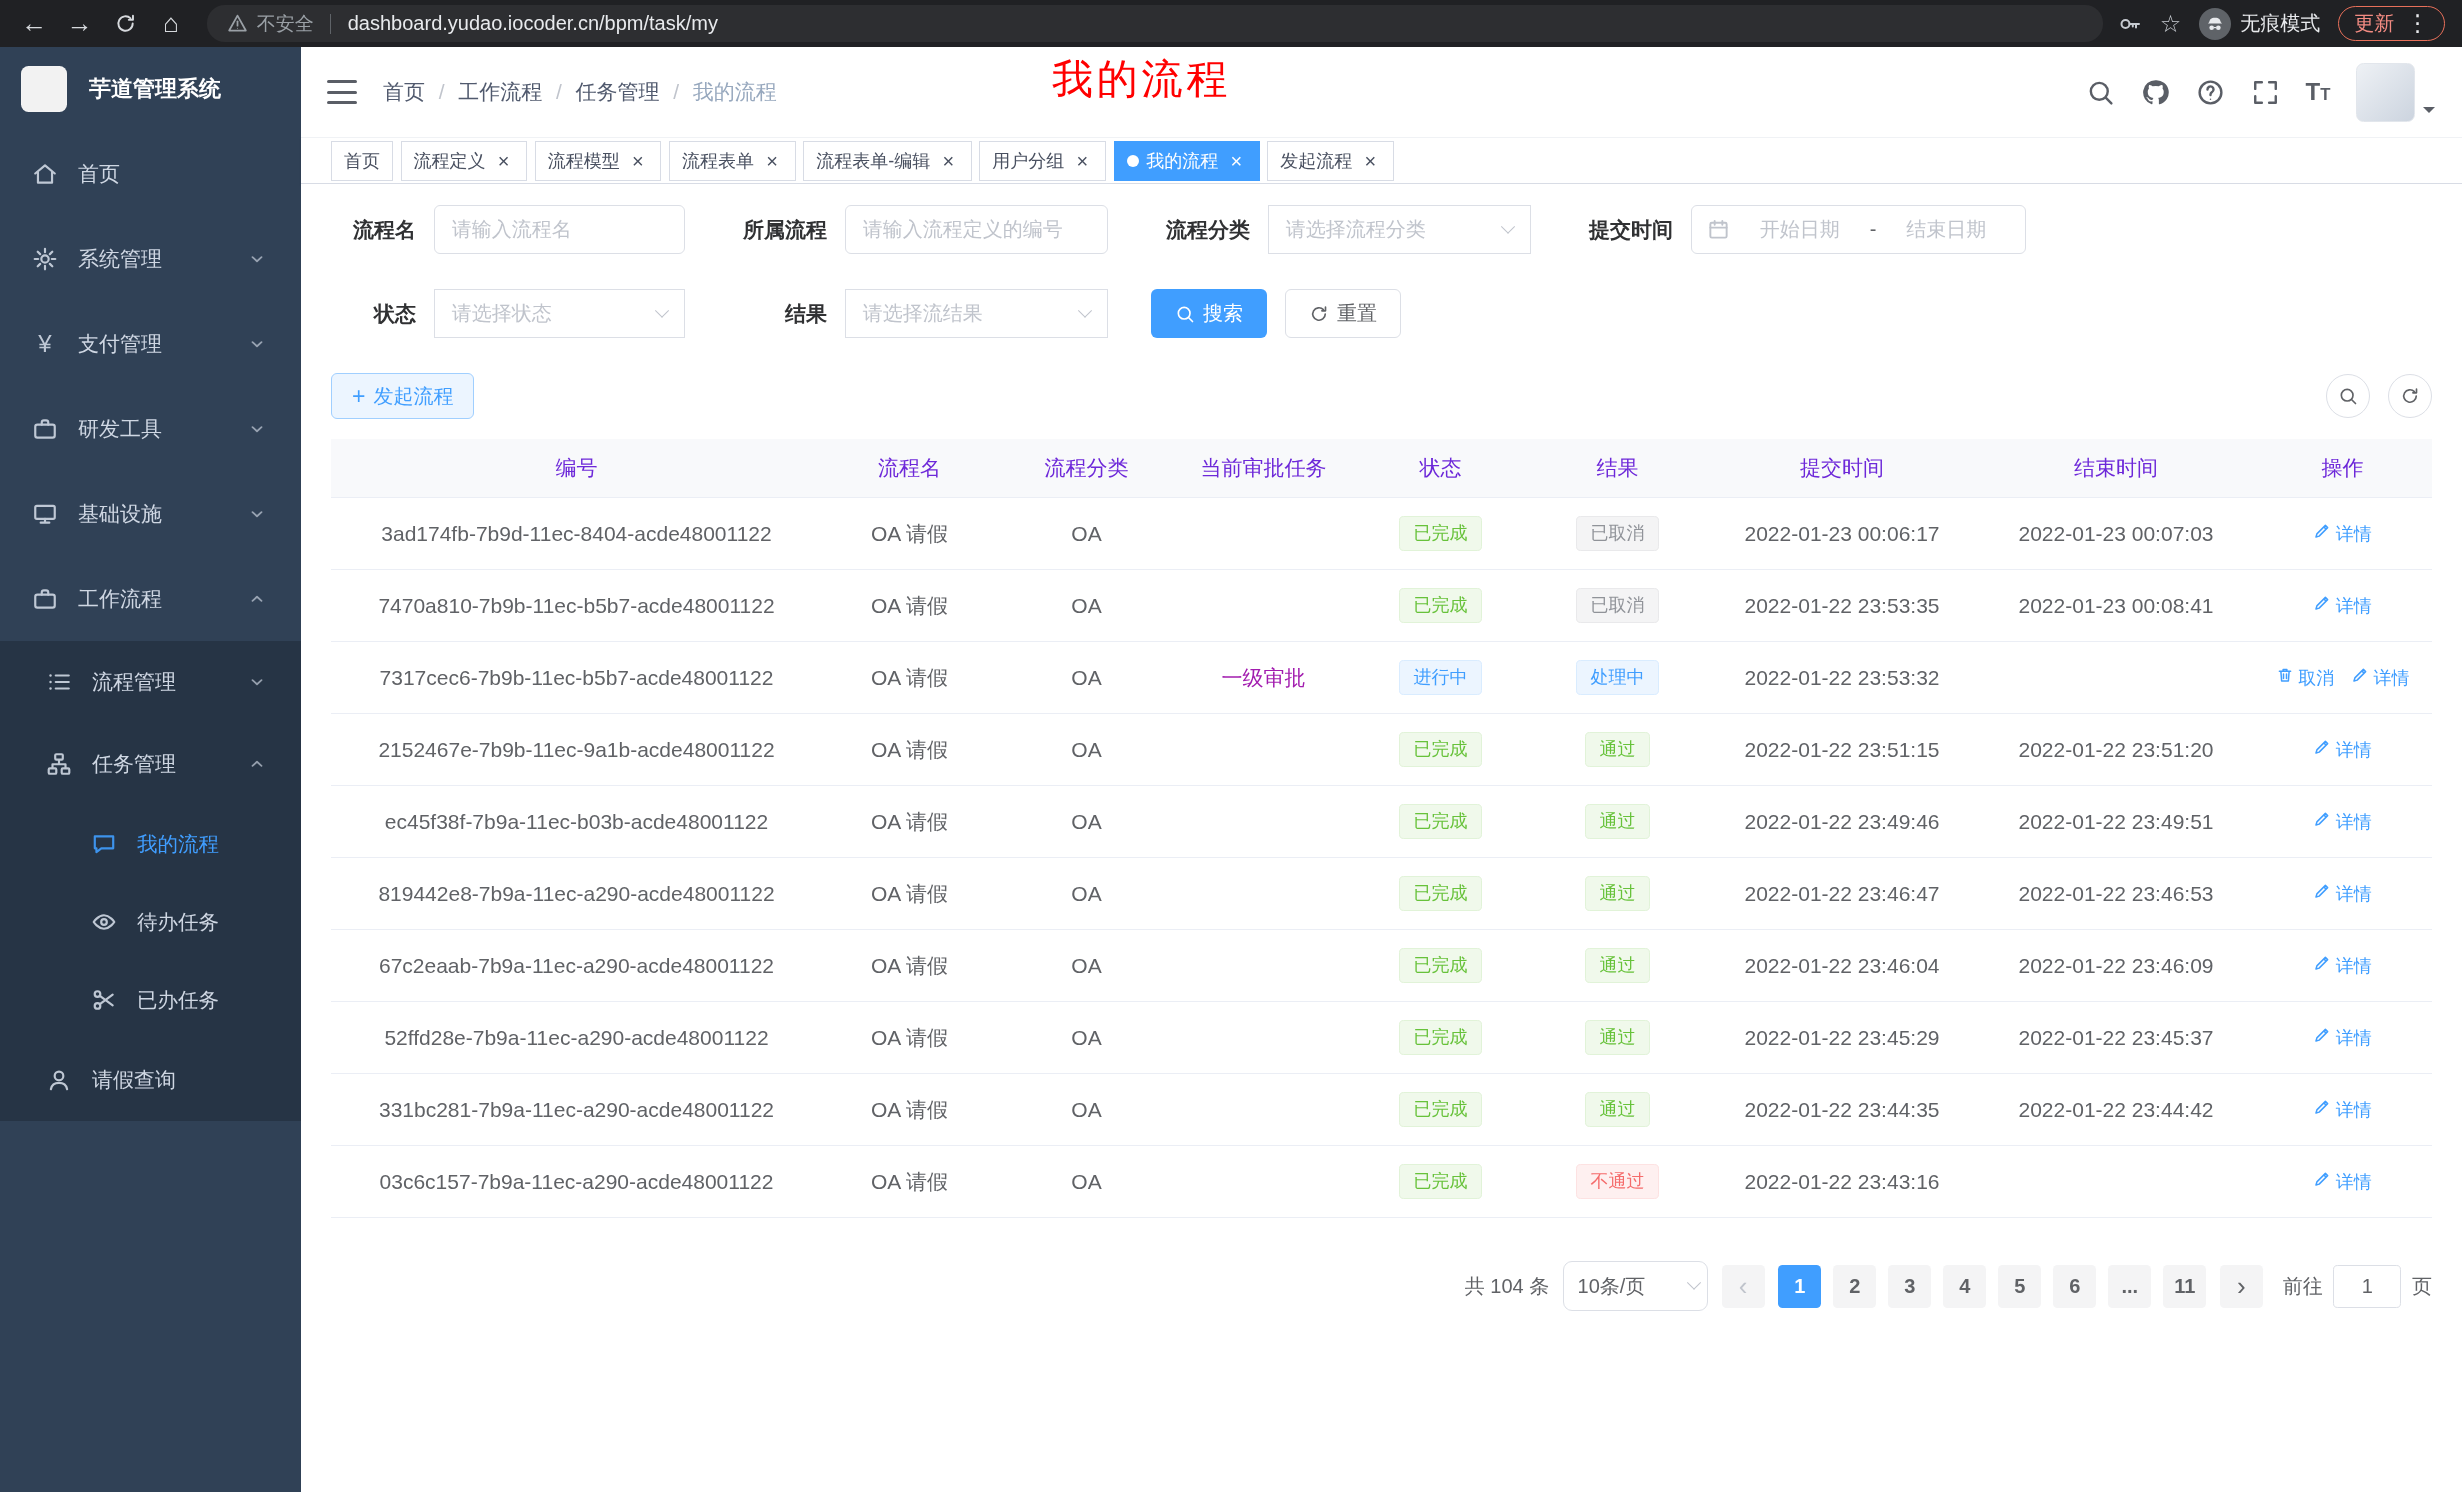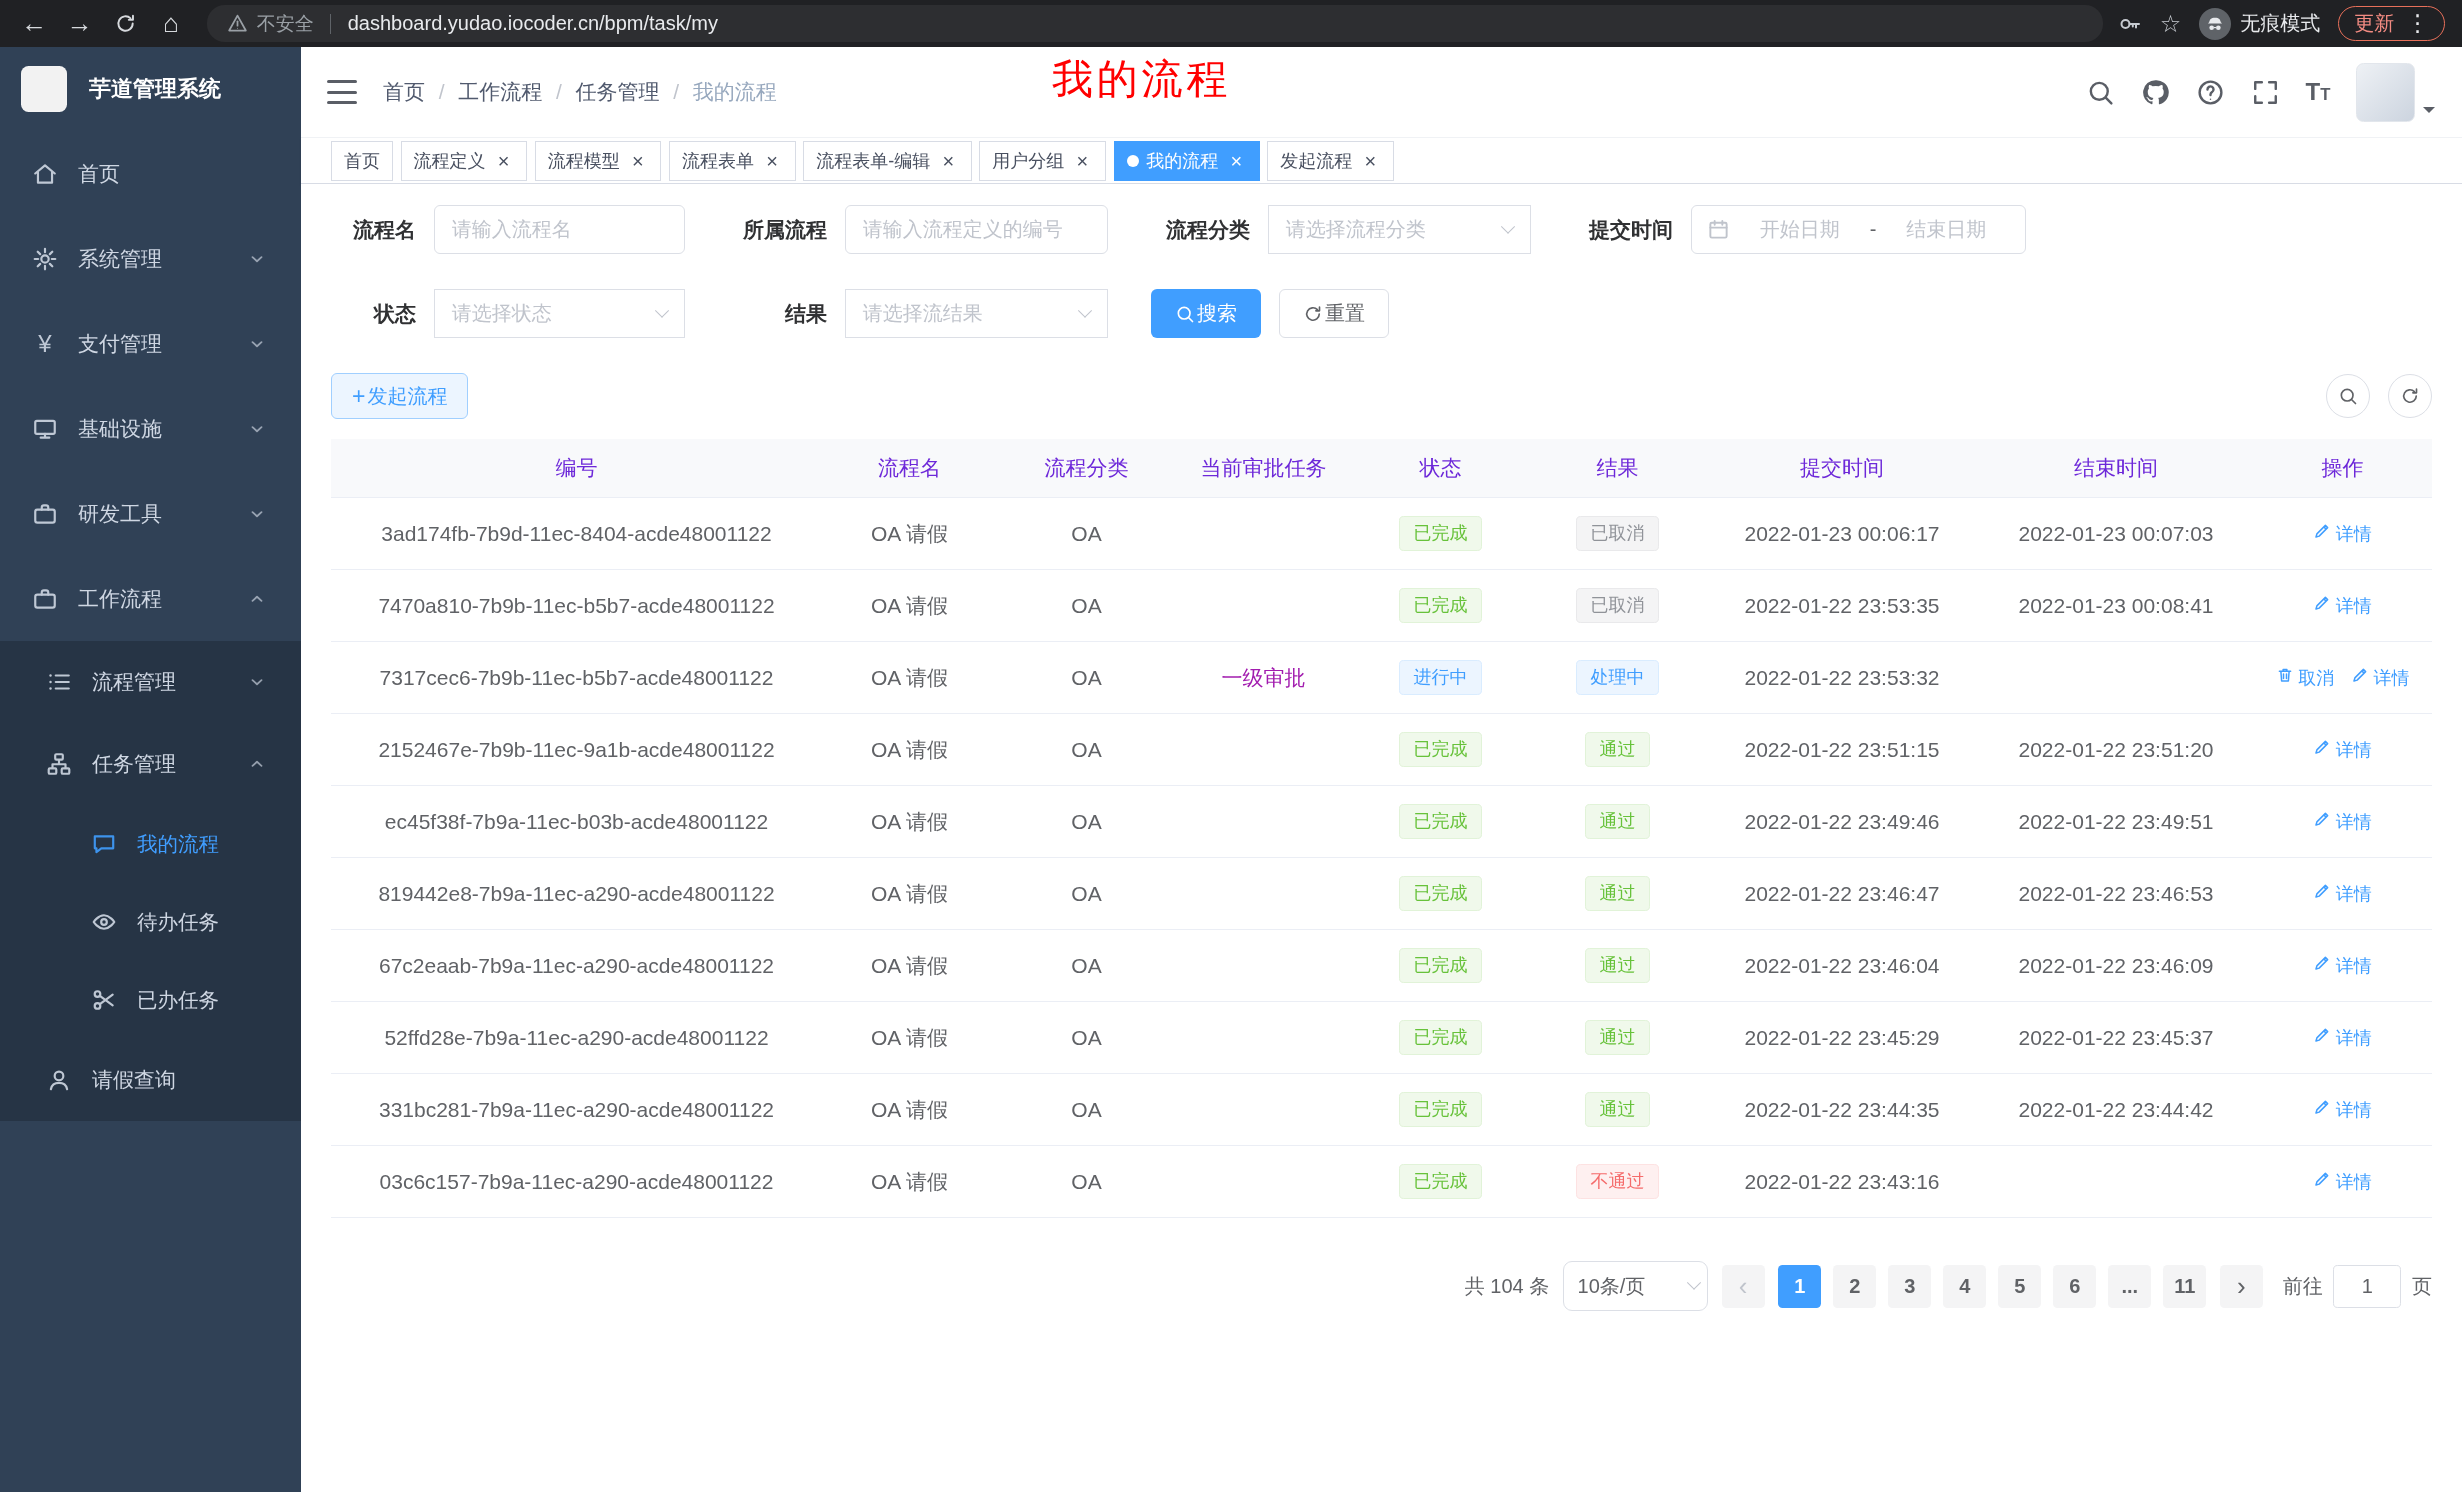--- a/index.html
+++ b/index.html
@@ -83,21 +83,21 @@
 .f-input::placeholder{color:#c0c4cc;}
 .in330{width:251px;} .in345{width:263px;}
 .f-select{height:49px;border:0.8px solid #dcdfe6;border-radius:0;display:flex;align-items:center;padding:0 16.7px;background:#fff;cursor:pointer;}
 .f-select .ph{color:#c0c4cc;font-size:20px;flex:1;white-space:nowrap;}
 .sel-caret{width:10px;height:10px;border-right:1.5px solid #c0c4cc;border-bottom:1.5px solid #c0c4cc;transform:rotate(45deg) translate(-2.3px,-2.3px);flex:0 0 auto;}
 .f-date{height:49px;border:0.8px solid #dcdfe6;border-radius:6px;display:flex;align-items:center;padding:0 15px;width:335px;gap:6px;background:#fff;cursor:pointer;}
 .f-date .cal{width:23px;height:23px;color:#c0c4cc;flex:0 0 auto;}
 .f-date .dph{flex:1;text-align:center;color:#c0c4cc;font-size:20px;white-space:nowrap;}
 .f-date .dsep{color:#606266;font-size:20px;}
 
-.btn{height:49px;border-radius:6px;font-size:20px;display:inline-flex;align-items:center;justify-content:center;gap:2px;padding:0 23px;cursor:pointer;border:0.8px solid transparent;white-space:nowrap;text-align:right;}
+.btn{height:49px;border-radius:6px;font-size:20px;display:inline-flex;align-items:center;justify-content:center;gap:8px;padding:0 23px;cursor:pointer;border:0.8px solid transparent;white-space:nowrap;text-align:right;}
 .btn svg{width:20px;height:20px;}
 .btn-primary{background:#409eff;color:#fff;margin-right:18px;}
 .btn-default{background:#fff;border-color:#dcdfe6;color:#606266;}
 .btn-plain{background:#ecf5ff;border-color:#a0cfff;color:#409eff;height:46px;padding:0 20px;}
 .btn-plain .plus{font-size:23px;line-height:1;}
 
 .create-row{display:flex;align-items:center;margin-bottom:20px;}
 .round-btns{margin-left:auto;display:flex;gap:18px;}
 .circle-btn{width:44px;height:44px;border-radius:50%;border:0.8px solid #dcdfe6;display:flex;align-items:center;justify-content:center;color:#606266;background:#fff;cursor:pointer;}
 .circle-btn svg{width:20px;height:20px;}
@@ -332,32 +332,32 @@
       </div>
       <div class="m-item">
         <span class="yen">¥</span>
         <span class="lbl">支付管理</span>
         <svg class="m-chev" viewBox="0 0 24 24" width="18" height="18">
             <use href="#i-chev"></use>
           </svg>
       </div>
       <div class="m-item">
         <svg class="mi" viewBox="0 0 34 34" width="26" height="26">
-            <use href="#i-monitor"></use>
-          </svg>
-        <span class="lbl">基础设施</span>
+            <use href="#i-case"></use>
+          </svg>
+        <span class="lbl">研发工具</span>
         <svg class="m-chev" viewBox="0 0 24 24" width="18" height="18">
             <use href="#i-chev"></use>
           </svg>
       </div>
       <div class="m-item">
         <svg class="mi" viewBox="0 0 34 34" width="26" height="26">
-            <use href="#i-case"></use>
-          </svg>
-        <span class="lbl">研发工具</span>
+            <use href="#i-monitor"></use>
+          </svg>
+        <span class="lbl">基础设施</span>
         <svg class="m-chev" viewBox="0 0 24 24" width="18" height="18">
             <use href="#i-chev"></use>
           </svg>
       </div>
       <div class="m-item">
         <svg class="mi" viewBox="0 0 34 34" width="26" height="26">
             <use href="#i-case"></use>
           </svg>
         <span class="lbl">工作流程</span>
         <svg class="m-chev up" viewBox="0 0 24 24" width="18" height="18">

